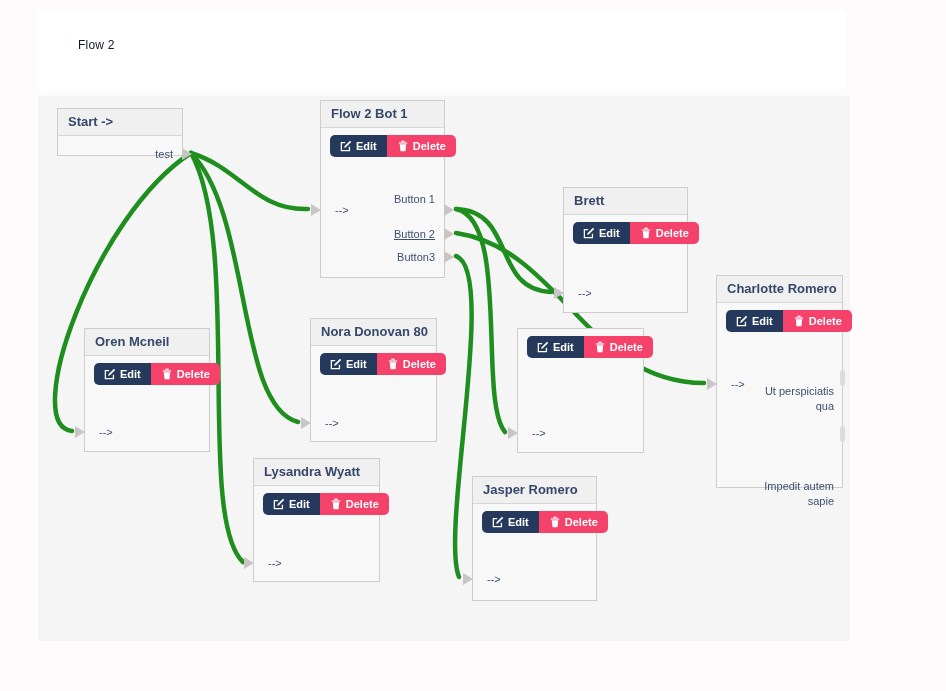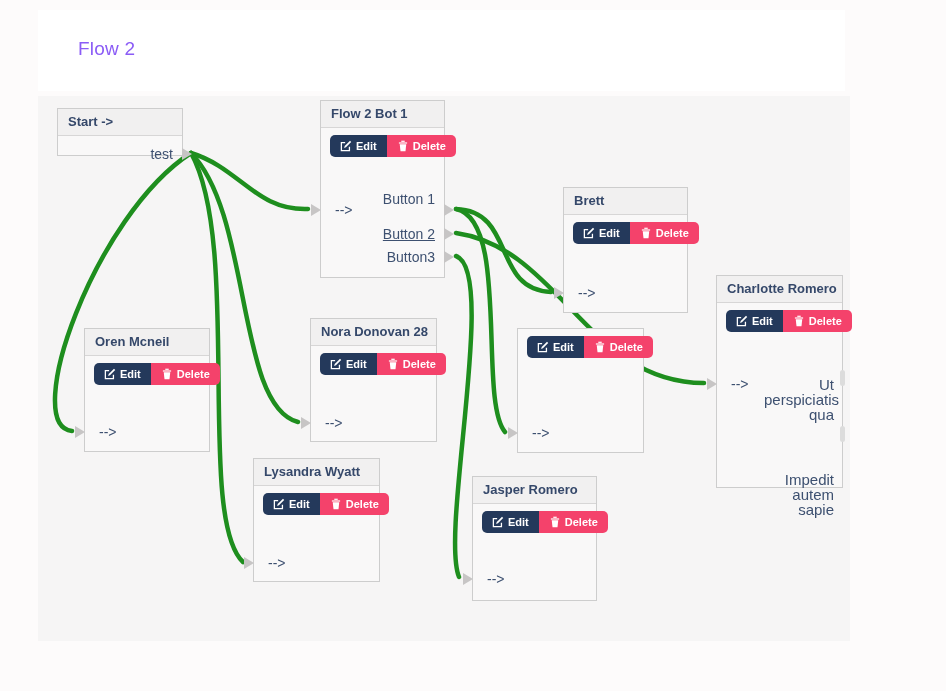--- a/index.html
+++ b/index.html
@@ -10,21 +10,21 @@
     position:relative;
     overflow:hidden;
   }
   .page { position:absolute; inset:0; }
   .header-card {
     position:absolute; left:38px; top:10px; width:807px; height:81px;
     background:#ffffff;
   }
   .page-title {
     position:absolute; left:40px; top:28px;
-    font-size:19px; color:#8b5cf6; letter-spacing:.2px;
+    font-size:12px; color:#0f172a; letter-spacing:.2px;
   }
   .canvas {
     position:absolute; left:38px; top:96px; width:812px; height:545px;
     background:#f6f5f5;
   }
   svg.edges { position:absolute; left:0; top:0; width:946px; height:691px; z-index:1; pointer-events:none; }
   .node {
     position:absolute; z-index:2;
     background:#f9f8f8;
     border:1px solid #cdcdcd;
@@ -43,28 +43,28 @@
     border:none; cursor:pointer;
     color:#ffffff; font-weight:bold; font-size:11px;
     font-family:"Liberation Sans", sans-serif;
     padding:5px 10px;
   }
   .btn-edit { background:#24395b; border-radius:5px 0 0 5px; }
   .btn-delete { background:#f4426b; border-radius:0 5px 5px 0; }
   .btn svg { display:block; }
   .port-label {
     position:absolute; transform:translateY(-50%);
-    font-size:14px; color:#3d5070; white-space:nowrap;
+    font-size:11px; color:#3d5070; white-space:nowrap;
   }
   .port-in { left:14px; }
   .port-out { right:9px; }
   .port-out-block {
     position:absolute; right:8px; transform:translateY(-50%);
     max-width:70px; text-align:right;
-    font-size:15px; line-height:15px; color:#3d5070;
+    font-size:11px; line-height:15px; color:#3d5070;
   }
   .handle-arrow {
     position:absolute; width:0; height:0;
     border-top:6px solid transparent;
     border-bottom:6px solid transparent;
     border-left:10px solid #c7c5c5;
     transform:translateY(-50%);
   }
   .handle-arrow.in  { left:-10px; }
   .handle-arrow.out { right:-10px; }
@@ -190,21 +190,21 @@
               <rect x="2.2" y="2.8" width="9.6" height="1.4" fill="#fff"></rect>
               <path d="M3.2 5 h7.6 l-0.9 8 h-5.8 z" fill="#fff"></path>
             </svg>
             <span>Delete</span>
           </button>
         </div>
         <div class="handle-arrow in" style="top: 103px;"></div>
         <span class="port-label port-in" style="top: 103px;">--&gt;</span>
       </div>
       <div class="node" style="left: 310px; top: 318px; width: 127px; height: 124px;">
-        <div class="node-header">Nora Donovan 28</div>
+        <div class="node-header">Nora Donovan 80</div>
         <div class="btn-row">
           <button class="btn btn-edit">
             <svg width="12" height="12" viewBox="0 0 14 14">
               <path d="M11 8 v4.3 H1.6 V3 H6" stroke="#fff" stroke-width="1.5" fill="none"></path>
               <path d="M11.7 0.9 l1.4 1.4 -6.2 6.2 -2.1 0.7 0.7 -2.1 z" fill="#fff"></path>
             </svg>
             <span>Edit</span>
           </button>
           <button class="btn btn-delete">
             <svg width="12" height="12" viewBox="0 0 14 14">

